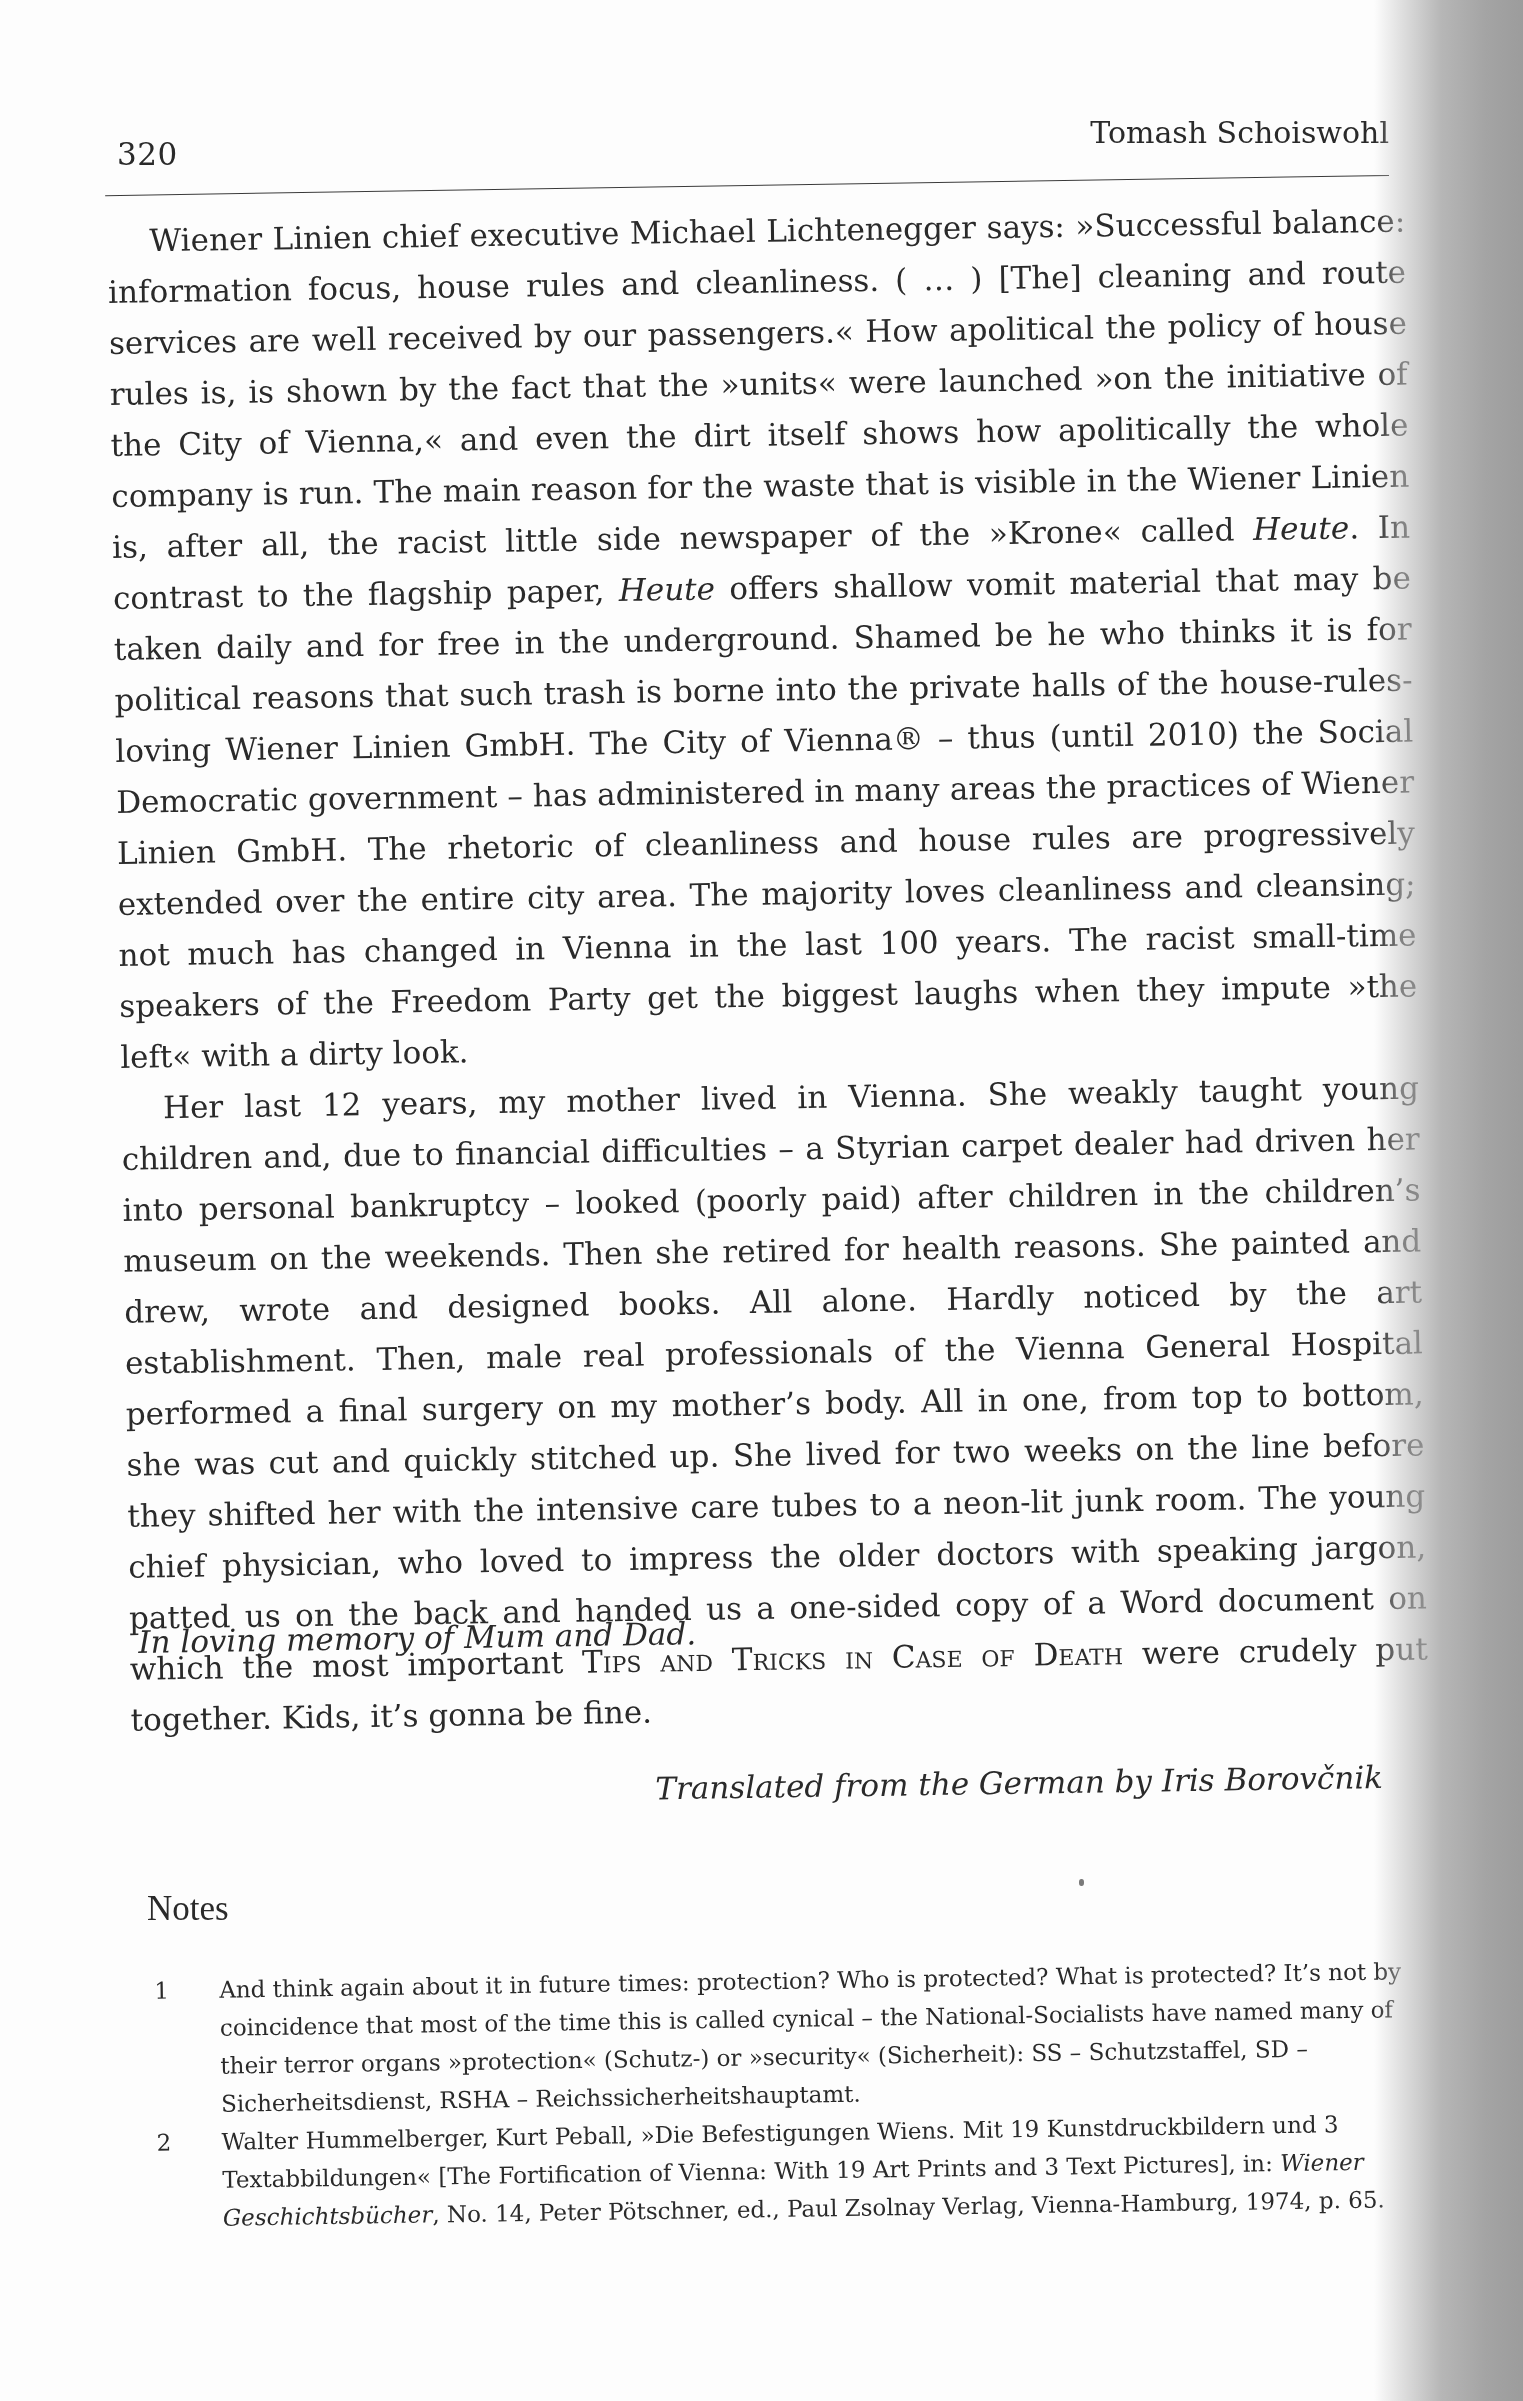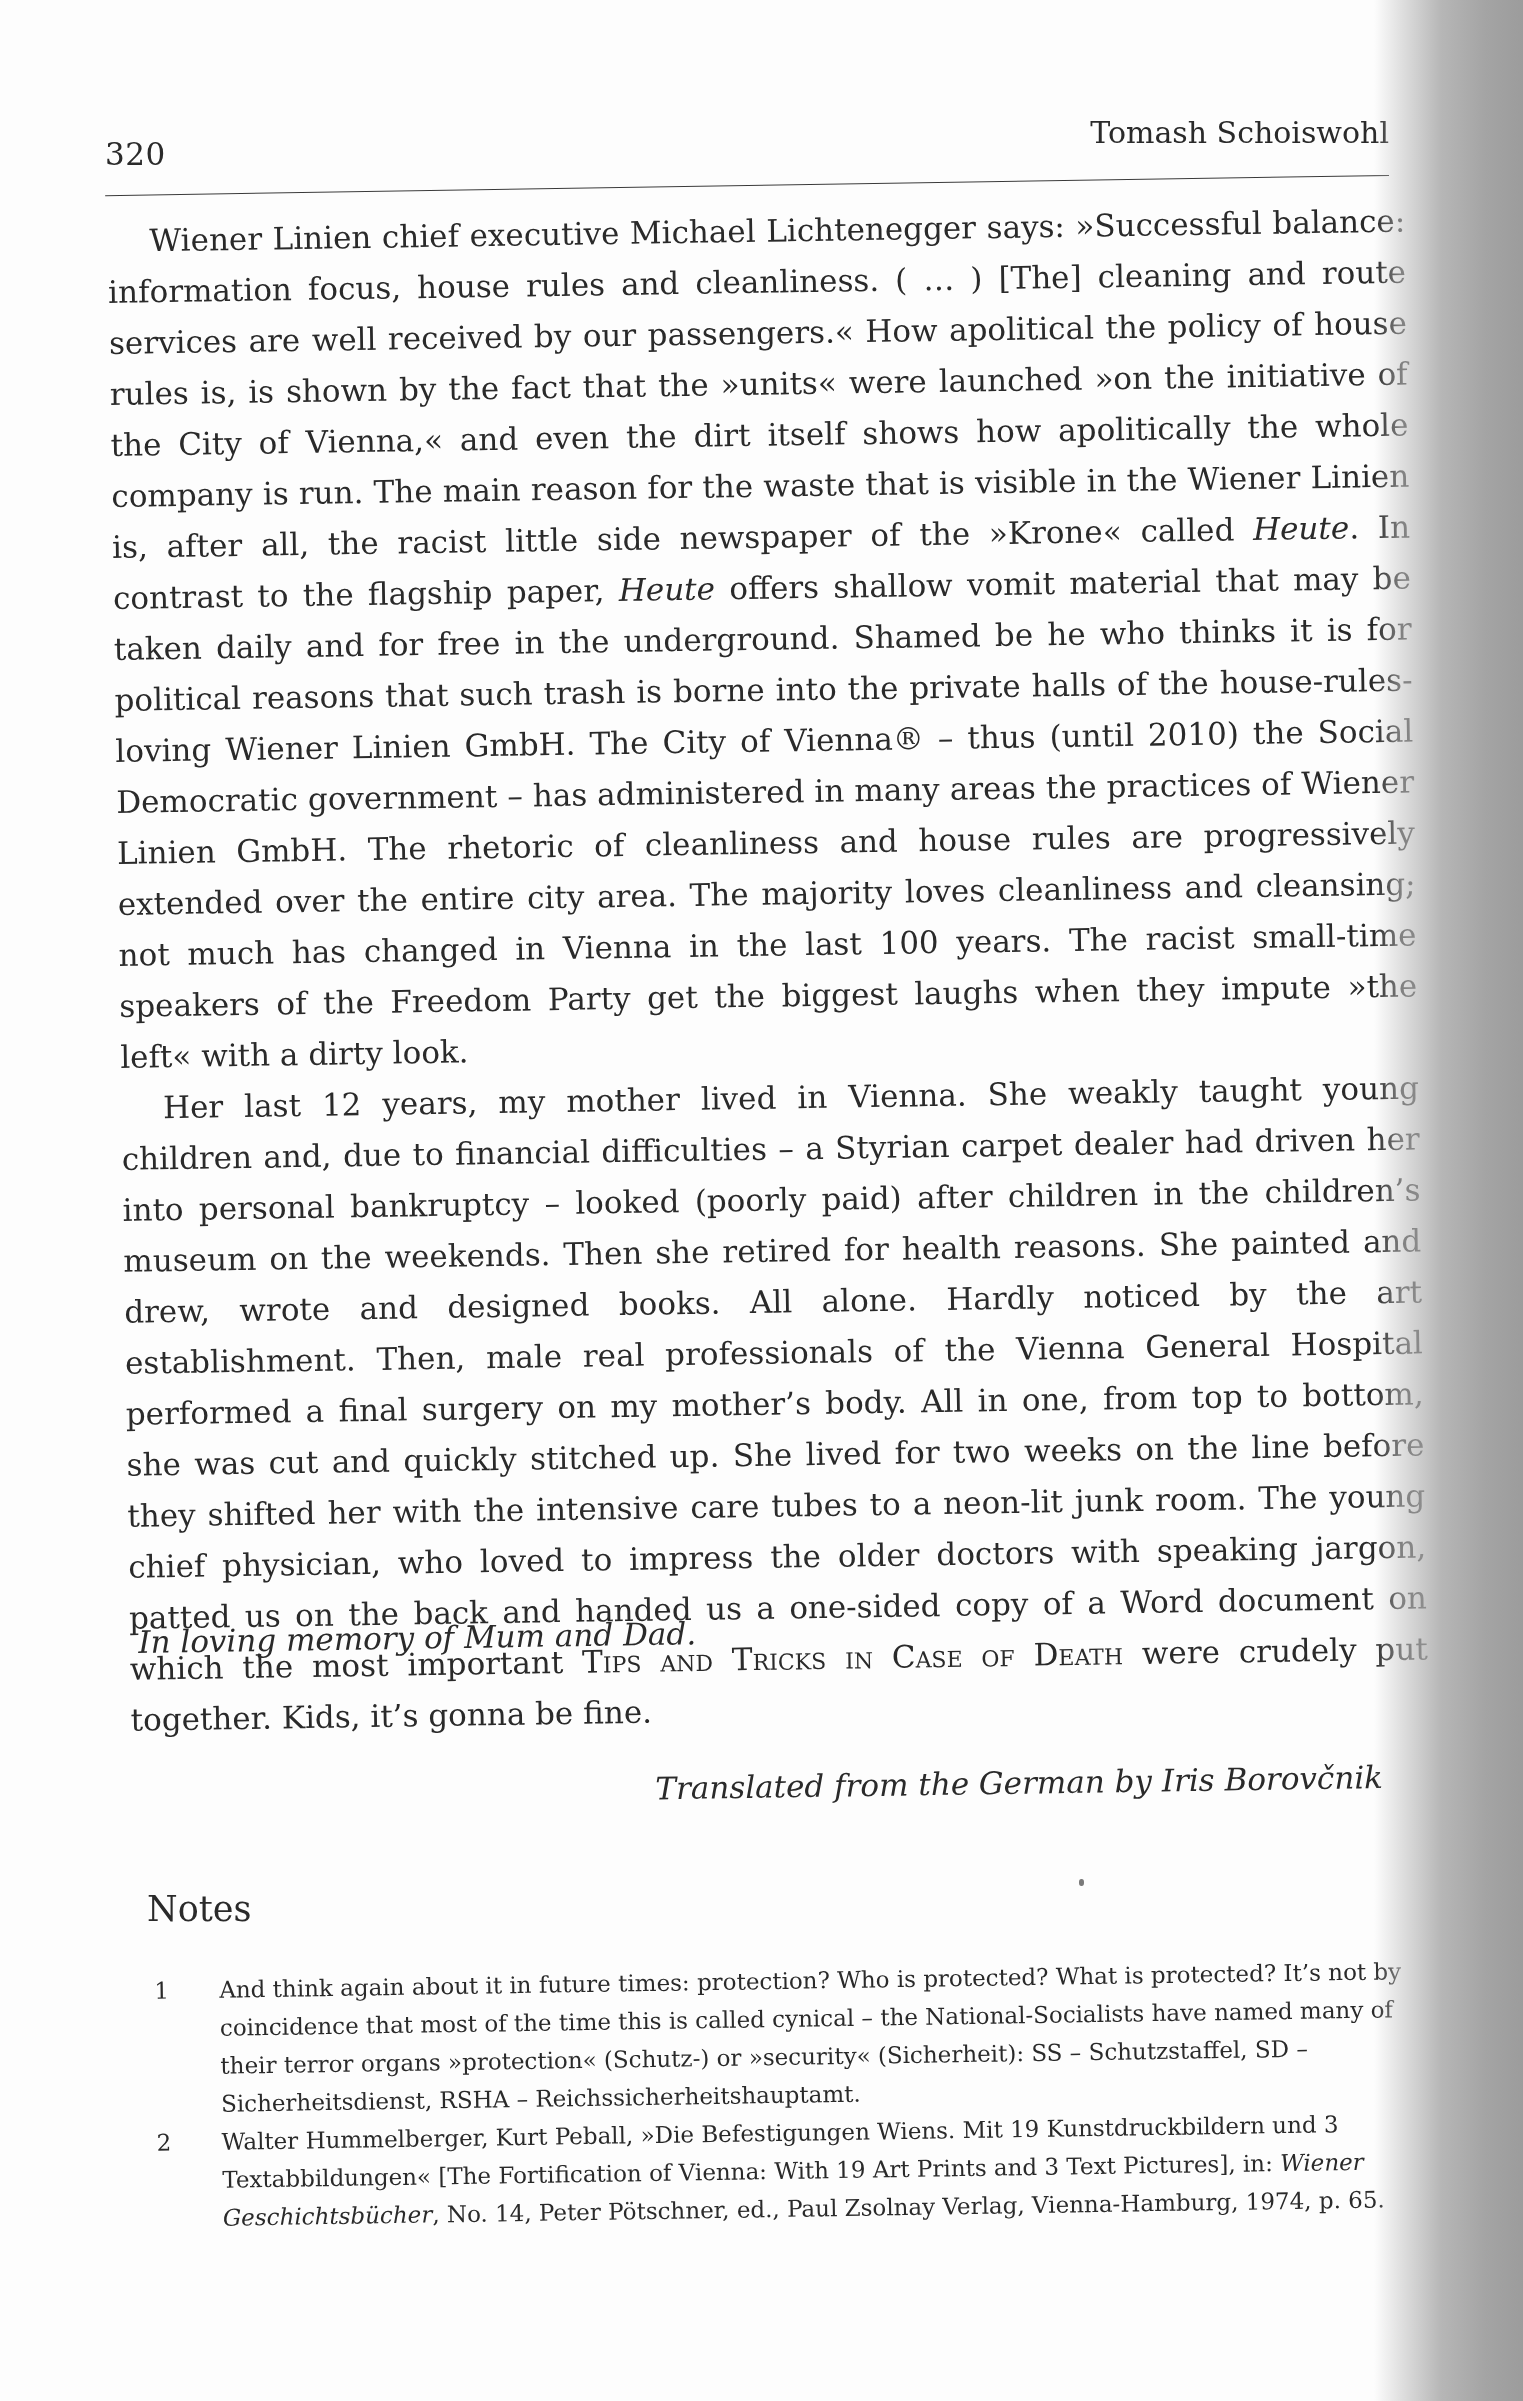--- a/index.html
+++ b/index.html
@@ -20,21 +20,21 @@
       rgba(200,200,200,0.55) 18%,
       rgba(170,170,170,0.85) 45%,
       #a4a4a4 75%,
       #9c9c9c 100%);
     pointer-events: none;
   }
   .running-head {
     position: absolute; left: 105px; top: 115px; width: 1284px; height: 56px;
   }
   .page-number {
-    position: absolute; left: 0; top: 20.5px;
+    position: absolute; left: 12px; top: 20.5px;
     font-size: 31px; letter-spacing: 0.5px;
   }
   .author-head {
     position: absolute; right: 0; top: 0;
     font-size: 30px;
   }
   .rule {
     position: absolute; left: 105px; top: 175px; width: 1284px; height: 0;
     border-top: 1.9px solid #3a3a3a;
     transform: rotate(-0.9deg); transform-origin: right center;
@@ -54,20 +54,21 @@
     transform: rotate(-0.9deg); transform-origin: left top;
   }
   .translator {
     position: absolute; right: 140px; top: 1759px;
     font-size: 31px; font-style: italic;
     transform: rotate(-0.9deg); transform-origin: right top;
   }
   .notes-heading {
     position: absolute; left: 147px; top: 1889px;
     font-size: 35px;
+    font-family: Liberation Serif, serif;
   }
   .notes {
     position: absolute; left: 140px; top: 1972px; width: 1275px;
     font-size: 23px; line-height: 38px;
     transform: rotate(-0.9deg); transform-origin: left top;
   }
   .note { position: relative; padding-left: 79px; margin-bottom: 0; }
   .note-num { position: absolute; left: 14px; top: 0; }
   .speck {
     position: absolute; left: 1079px; top: 1879px; width: 4.7px; height: 6.5px;

